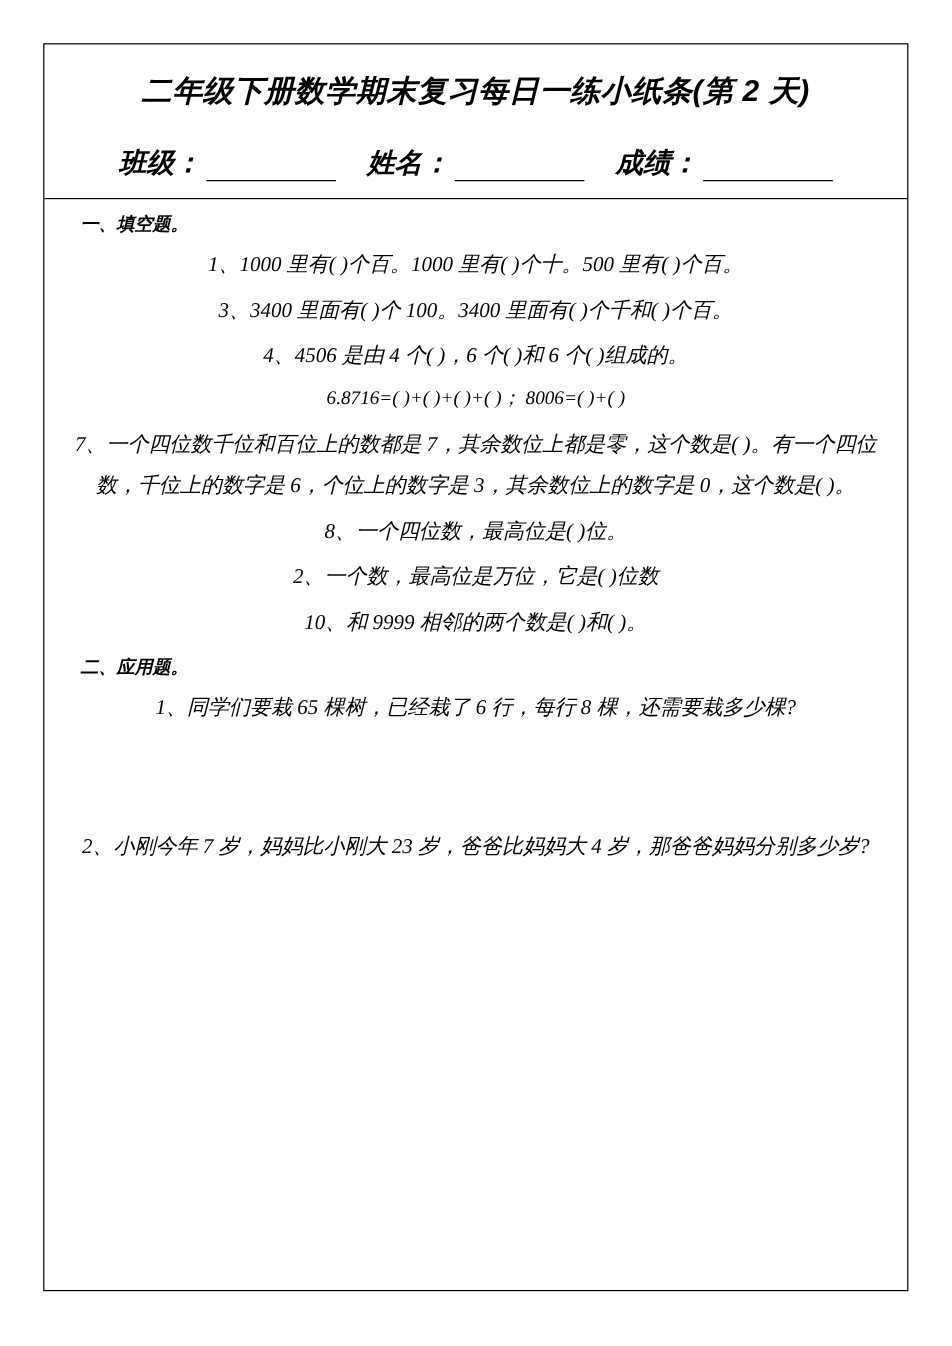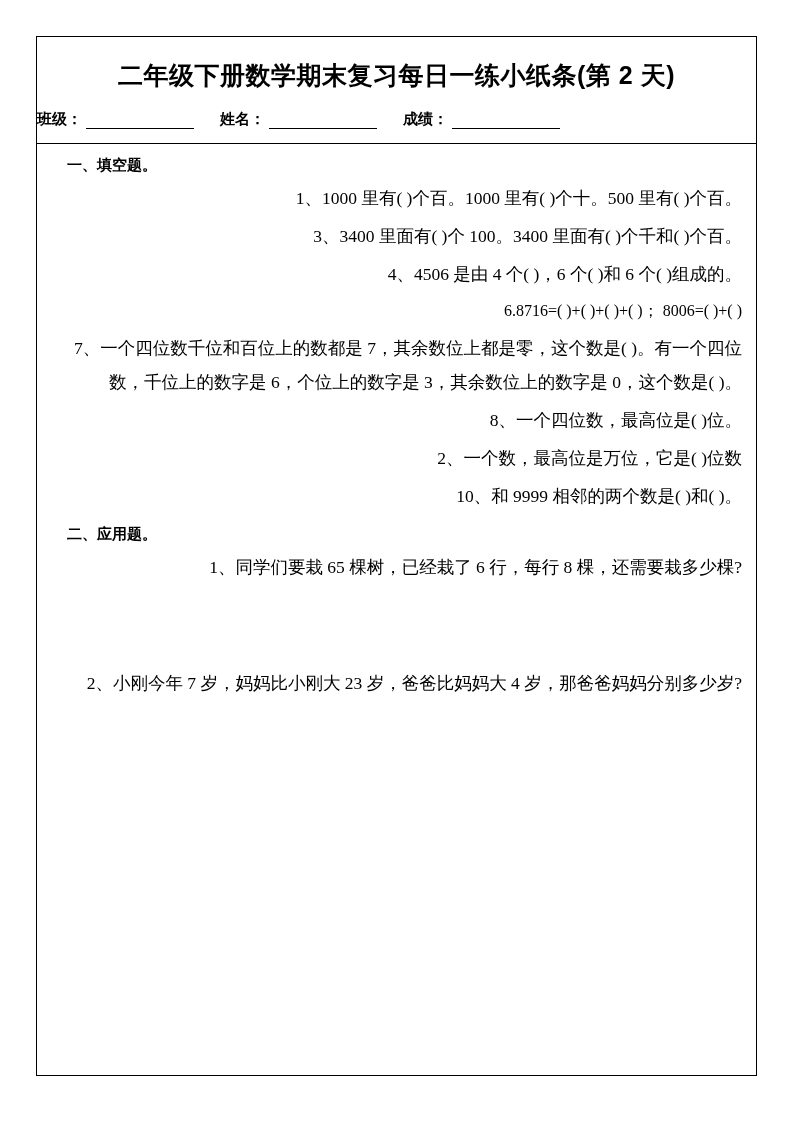--- a/index.html
+++ b/index.html
@@ -11,44 +11,46 @@
     width: 793px;
     height: 1122px;
     font-family: "Liberation Serif", "DejaVu Serif", serif;
     color: #000000;
   }
   .page {
     position: relative;
     width: 793px;
     height: 903px;
     box-sizing: border-box;
+    font-style: italic;
   }
   .sheet {
     position: absolute;
     left: 36px;
     top: 36px;
     width: 721px;
     height: 1040px;
     border: 1px solid #000;
     box-sizing: border-box;
   }
   .title {
     text-align: center;
     font-weight: bold;
     font-size: 25px;
     letter-spacing: 0.5px;
     margin-top: 22px;
     font-family: "Liberation Sans", "DejaVu Sans", sans-serif;
   }
   .info-row {
     display: flex;
+    justify-content: center;
     align-items: flex-end;
     gap: 26px;
-    margin-top: 18px;
-    font-size: 15px;
+    margin-top: 28px;
+    font-size: 23px;
     font-weight: bold;
     font-family: "Liberation Sans", "DejaVu Sans", sans-serif;
   }
   .info-item {
     display: flex;
     align-items: flex-end;
     white-space: nowrap;
   }
   .info-label {
     margin-right: 4px;
@@ -70,21 +72,21 @@
   .section-head {
     font-weight: bold;
     font-size: 15px;
     margin: 12px 0 6px 16px;
     font-family: "Liberation Sans", "DejaVu Sans", sans-serif;
   }
   .q {
     font-size: 17.5px;
     line-height: 1.95;
     margin: 0 0 4px 0;
-    text-align: right;
+    text-align: center;
   }
   .q.small {
     font-size: 16px;
   }
   .answer-space {
     height: 78px;
   }
   .answer-space-big {
     height: 120px;
   }

